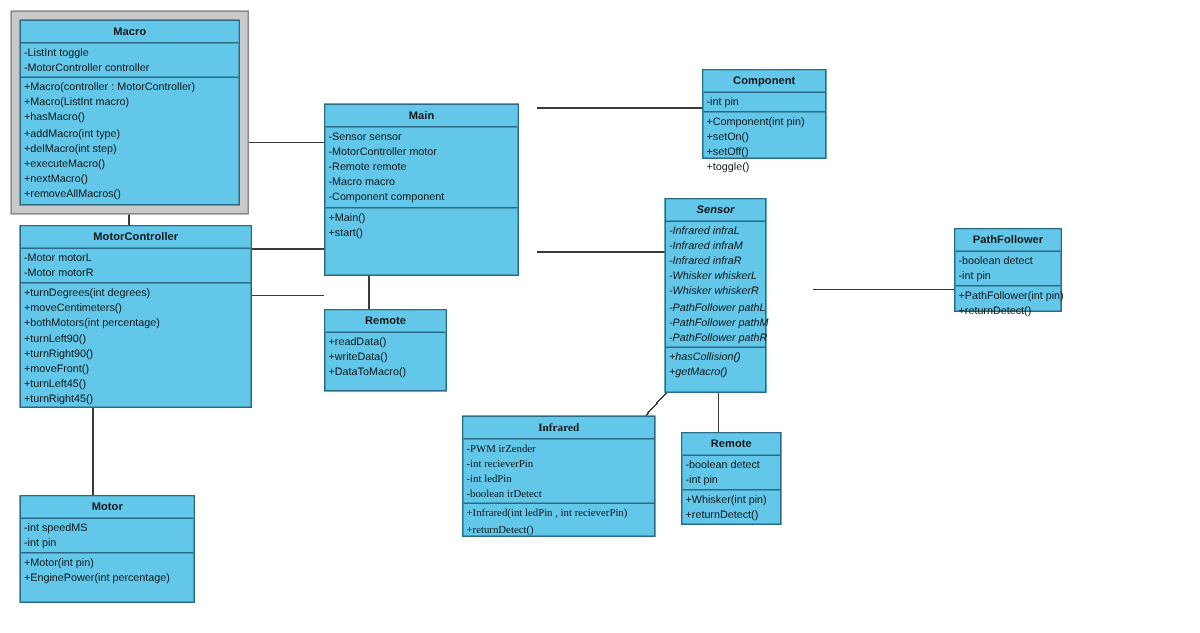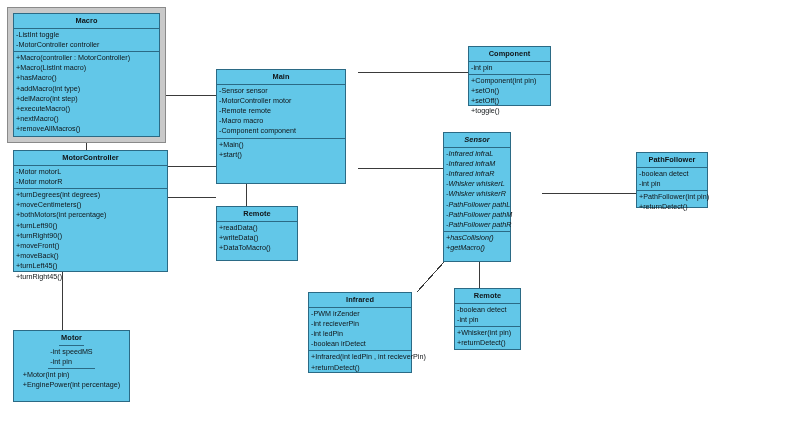--- a/index.html
+++ b/index.html
@@ -127,27 +127,26 @@
       <div class="row">-Motor motorL</div>
       <div class="row">-Motor motorR</div>
     </div>
     <div class="compartment last">
       <div class="row">+turnDegrees(int degrees)</div>
       <div class="row">+moveCentimeters()</div>
       <div class="row">+bothMotors(int percentage)</div>
       <div class="row">+turnLeft90()</div>
       <div class="row">+turnRight90()</div>
       <div class="row">+moveFront()</div>
-      <div class="row">+moveBack()</div>
       <div class="row">+turnLeft45()</div>
       <div class="row">+turnRight45()</div>
     </div>
   </div>
 
-  <div class="uml flexbox" style="left:13px; top:330px; width:117px; height:72px;align-items:center;">
+  <div class="uml flexbox" style="left:13px; top:330px; width:117px; height:72px;">
     <div class="title">Motor</div>
     <div class="compartment">
       <div class="row">-int speedMS</div>
       <div class="row">-int pin</div>
     </div>
     <div class="compartment last">
       <div class="row">+Motor(int pin)</div>
       <div class="row">+EnginePower(int percentage)</div>
     </div>
   </div>
@@ -212,21 +211,21 @@
     <div class="compartment">
       <div class="row">-boolean detect</div>
       <div class="row">-int pin</div>
     </div>
     <div class="compartment last">
       <div class="row">+PathFollower(int pin)</div>
       <div class="row">+returnDetect()</div>
     </div>
   </div>
 
-  <div class="uml flexbox" style="left:308px; top:292px; width:104px; height:81px;">
+  <div class="uml flexbox" style="left:308px; top:277px; width:129px; height:81px;font-family:Liberation Serif, serif;">
     <div class="title">Infrared</div>
     <div class="compartment">
       <div class="row">-PWM irZender</div>
       <div class="row">-int recieverPin</div>
       <div class="row">-int ledPin</div>
       <div class="row">-boolean irDetect</div>
     </div>
     <div class="compartment last">
       <div class="row">+Infrared(int ledPin , int recieverPin)</div>
       <div class="row">+returnDetect()</div>

